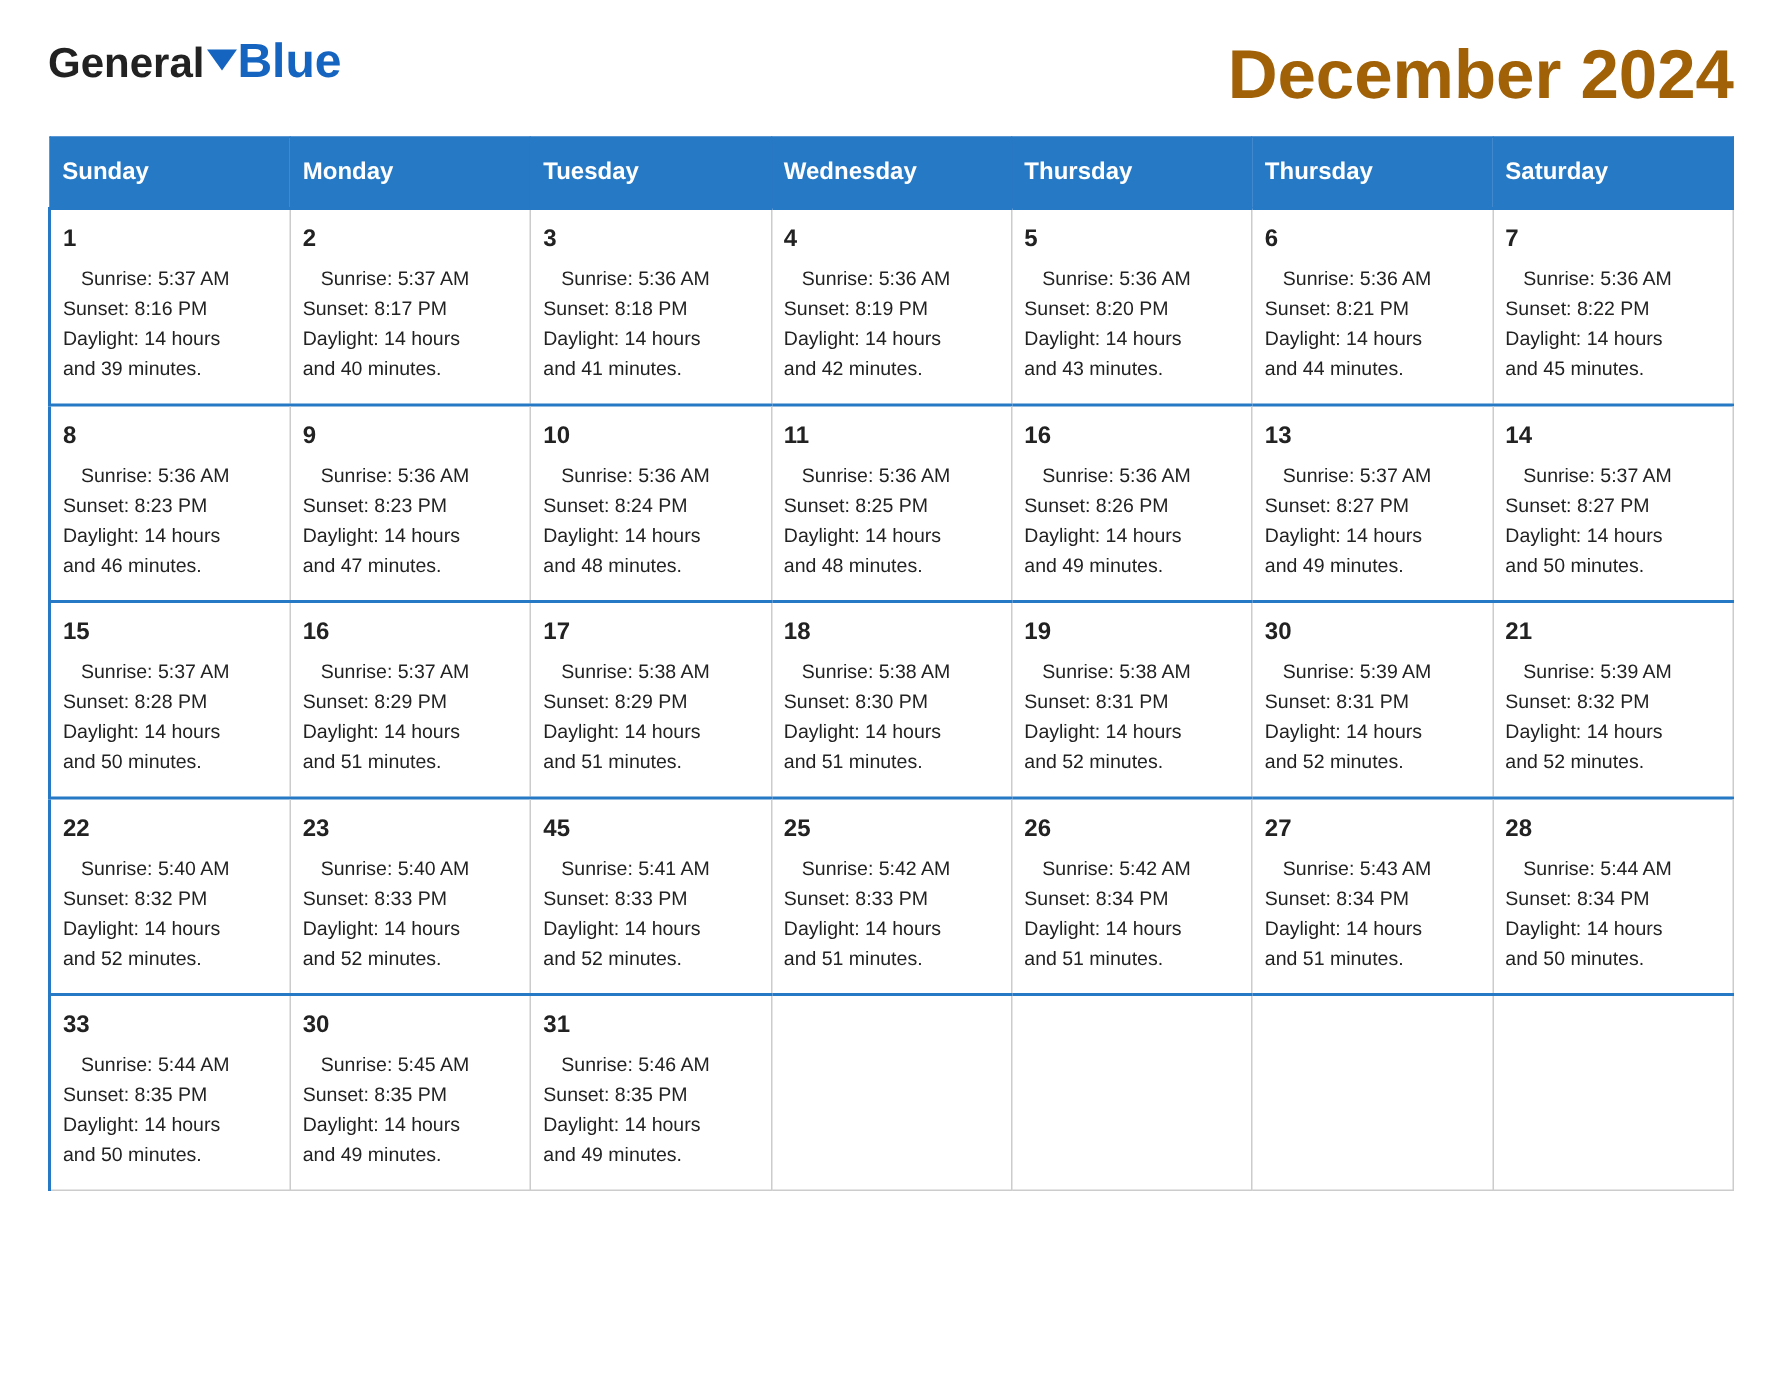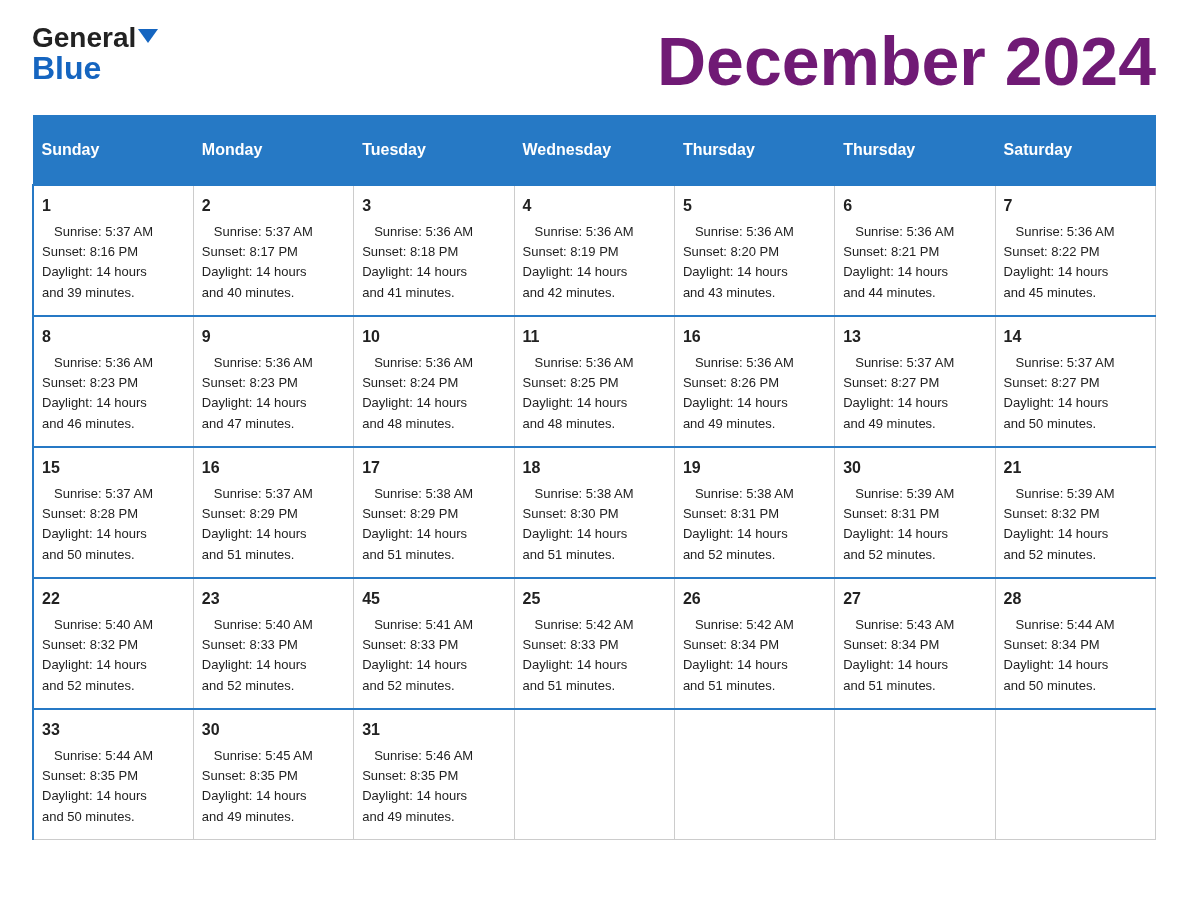--- a/index.html
+++ b/index.html
@@ -11,22 +11,22 @@
       min-height: 918px;
     }
     .header {
       display: flex;
       justify-content: space-between;
       align-items: flex-start;
       margin-bottom: 16px;
     }
     .logo {
       display: flex;
-      flex-direction: column;
-      align-items: flex-start;
+      flex-direction: row;
+      align-items: flex-end;
     }
     .logo-text {
       font-size: 28px;
       font-weight: bold;
       color: #222;
       line-height: 1;
     }
     .logo-triangle {
       display: inline-block;
       width: 0;
@@ -42,41 +42,41 @@
     .logo-line2 {
       font-size: 32px;
       font-weight: bold;
       color: #1565c0;
       line-height: 1;
     }
     .title-block {
       text-align: right;
     }
     .month-title {
-      font-size: 68px;
-      font-weight: bold;
-      color: #701a75;
+      font-size: 46px;
+      font-weight: bold;
+      color: #a16207;
       line-height: 1.1;
     }
     .location-title {
       font-size: 22px;
       color: #444;
       margin-top: 4px;
     }
     .calendar-table {
       width: 100%;
       border-collapse: collapse;
       border: 1px solid #bbb;
     }
     .calendar-table th {
       background: #2679c5;
       color: #fff;
       font-size: 16px;
       font-weight: bold;
-      padding: 25px 8px;
+      padding: 14px 8px;
       text-align: left;
       border: 1px solid #2679c5;
     }
     .calendar-table td {
       vertical-align: top;
       padding: 8px 8px 12px 8px;
       border: 1px solid #ccc;
       width: 14.28%;
       font-size: 13.5px;
       color: #222;

